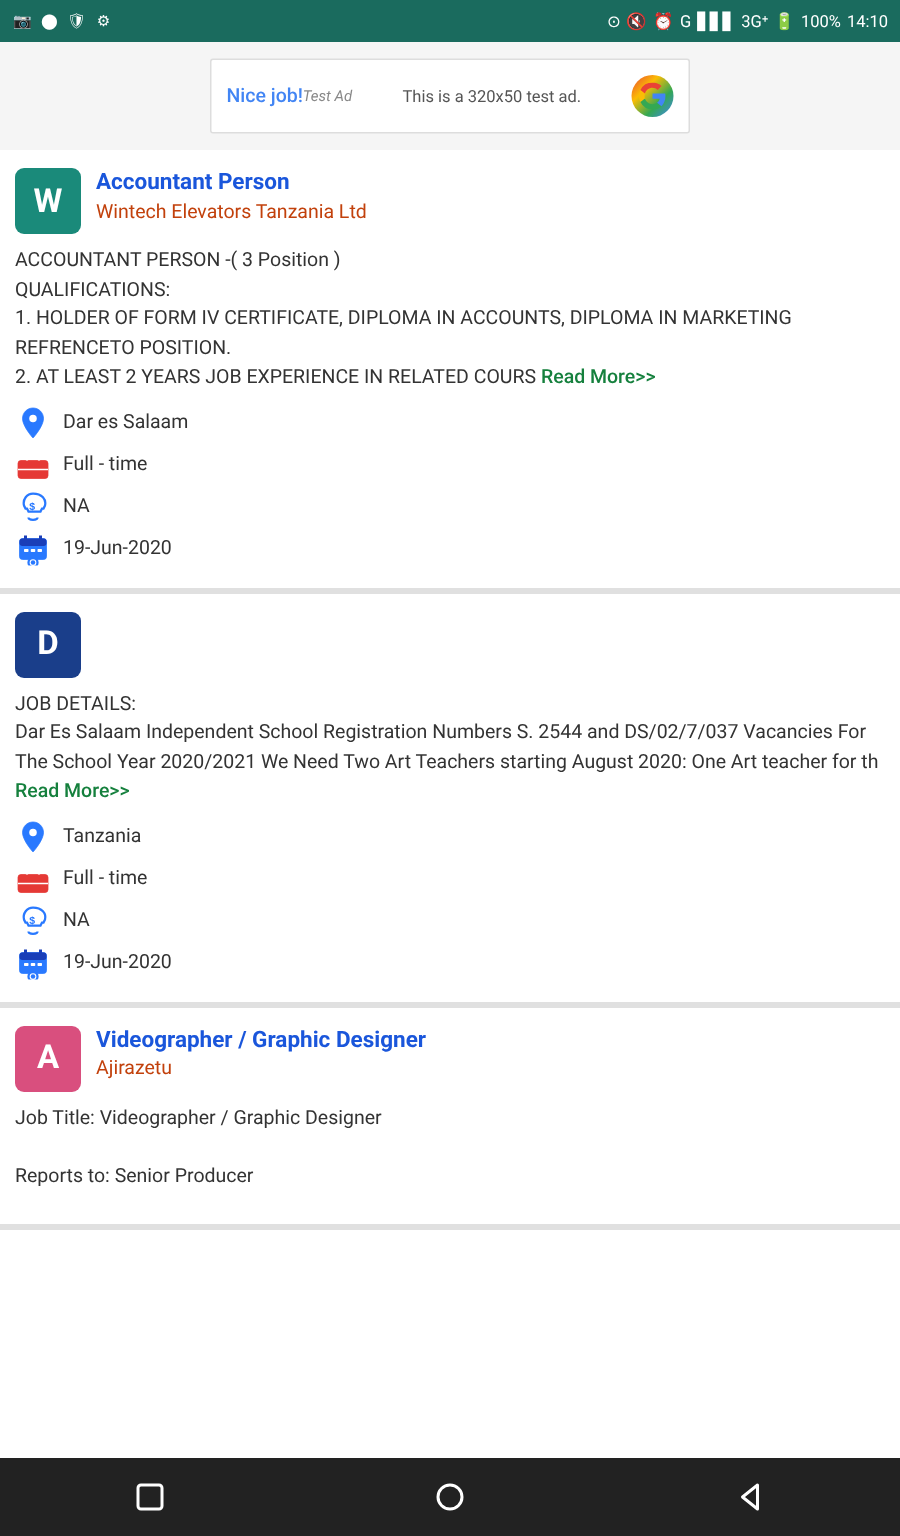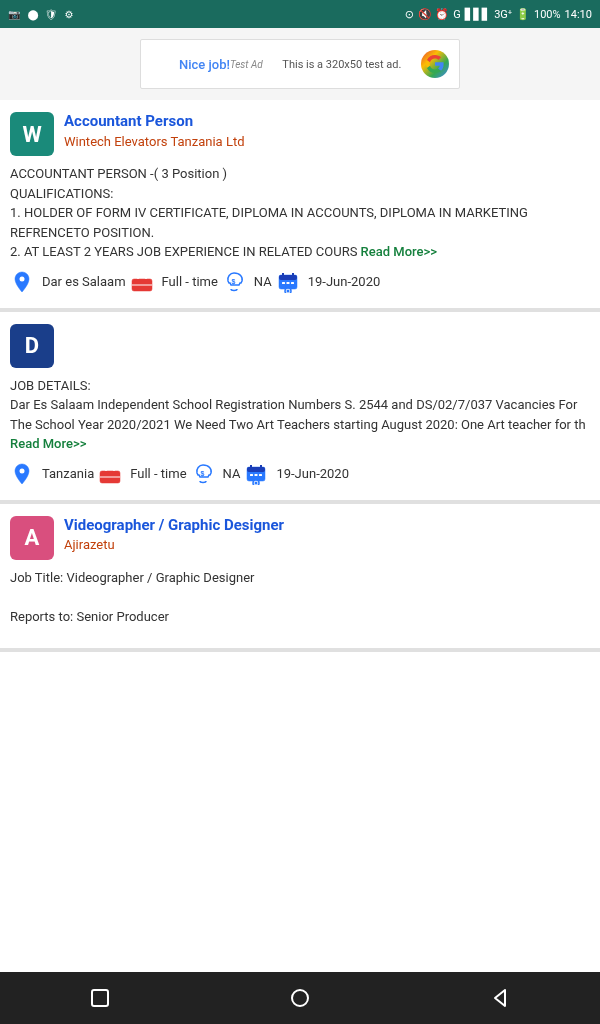--- a/index.html
+++ b/index.html
@@ -55,21 +55,20 @@
       display: flex;
       align-items: center;
       justify-content: space-between;
       padding: 0 10px;
       border-radius: 2px;
     }
     .ad-nice-job {
       color: #4285f4;
       font-size: 13px;
       font-weight: 500;
-      margin-left: 28px;
     }
     .ad-text {
       font-size: 11px;
       color: #555;
       text-align: center;
       flex: 1;
       padding: 0 8px;
     }
     .ad-google-icon {
       width: 28px;
@@ -130,21 +129,21 @@
     }
     .read-more {
       color: #15803d;
       font-weight: 500;
       text-decoration: none;
     }
 
     .job-meta {
       margin-top: 8px;
       display: flex;
-      flex-direction: row;
+      flex-direction: column;
       gap: 4px;
     }
     .meta-row {
       display: flex;
       align-items: center;
       gap: 8px;
       font-size: 13px;
       color: #333;
     }
     .meta-icon {

